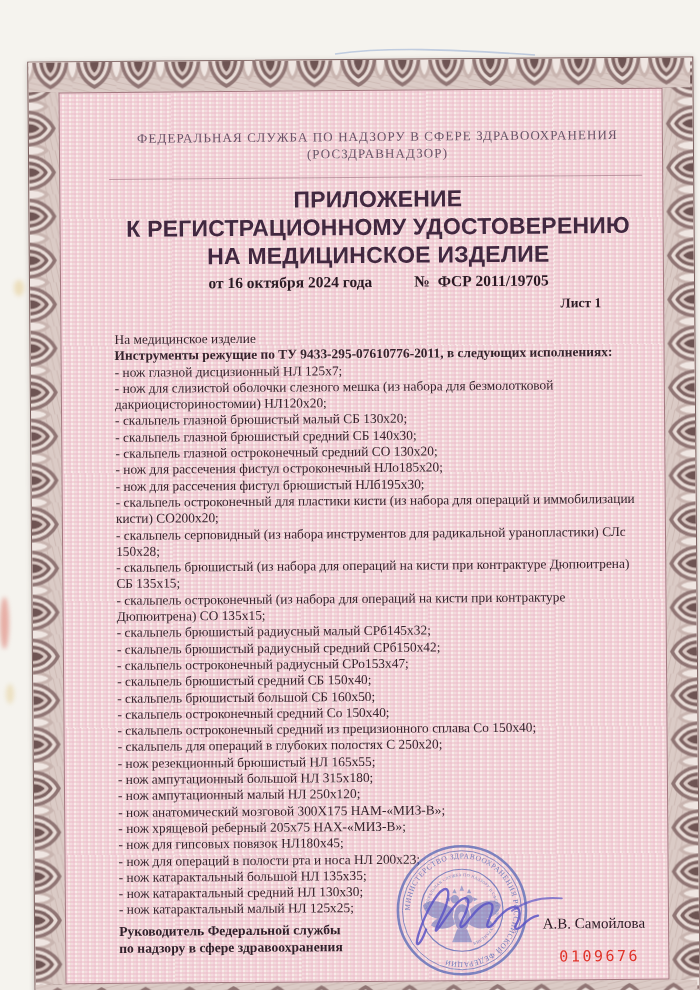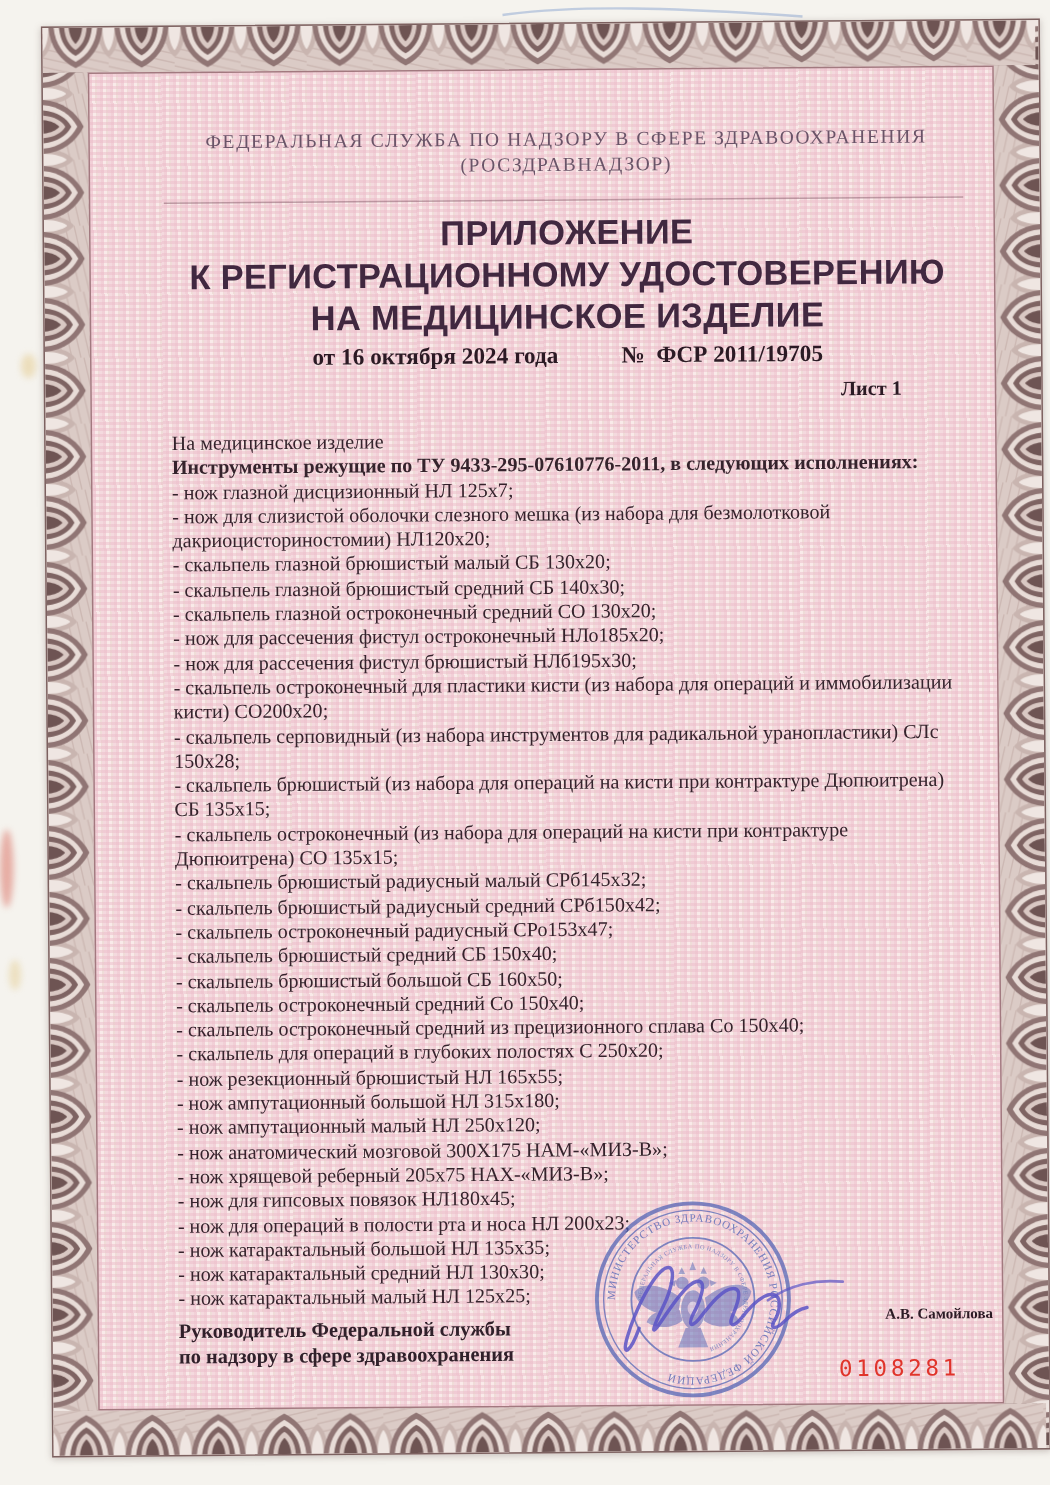--- a/index.html
+++ b/index.html
@@ -1,21 +1,21 @@
 <!DOCTYPE html>
 <html><head>
 <meta charset="utf-8">
 <style>
   html,body{margin:0;padding:0;}
   body{
     width:700px;height:990px;position:relative;overflow:hidden;
     background:#f5f3ee;
     font-family:"Liberation Serif", serif;
   }
-  .scan{position:absolute;inset:0;}
+  .scan{position:absolute;inset:0;margin-top:44px;}
   
   .paper{
     position:absolute;left:31px;top:15px;width:664px;height:952px;
     background:#dbcbc6;
     border:1px solid #7c6160;
     transform:rotate(-0.45deg);
     box-shadow:0 1px 5px rgba(110,90,85,.35);
   }
   .band{position:absolute;display:block;}
   .band-top{left:0;top:0;}
@@ -46,21 +46,21 @@
     font-weight:bold;font-size:15.5px;line-height:19px;
   }
   .issue-row .gap{display:inline-block;width:42px;}
   .sheet{margin:6px 42px 0 0;text-align:right;font-weight:bold;font-size:13.5px;color:#2b1a24;}
   
   .body-text{margin-top:17px;width:528px;color:#35232c;font-size:13.4px;line-height:16.3px;}
   .body-line{min-height:16.3px;}
   .bold{font-weight:bold;}
   .signoff{margin-top:4px;font-weight:bold;font-size:13.6px;line-height:17.5px;color:#30202a;width:270px;}
   
-  .sig-name{position:absolute;right:6px;top:826px;font-weight:bold;font-size:10px;color:#2b1a24;}
+  .sig-name{position:absolute;right:23px;top:826px;font-weight:normal;font-size:15px;color:#2b1a24;}
   .serial{position:absolute;left:493px;top:858px;color:#e0342b;
     font-family:"DejaVu Sans Mono", monospace;font-size:15px;letter-spacing:2.5px;}
   .stamp{position:absolute;left:329px;top:753px;opacity:.88;}
   .autograph{position:absolute;left:346px;top:787px;}
   
   .artifact{position:absolute;pointer-events:none;}
   .smudge-red{left:0px;top:553px;width:9px;height:52px;border-radius:50%;
     background:rgba(210,70,56,.4);filter:blur(2px);}
   .spot-yellow1{left:14px;top:236px;width:10px;height:16px;border-radius:50%;
     background:rgba(226,198,128,.45);filter:blur(2px);}
@@ -221,16 +221,16 @@
           <ellipse cx="67" cy="73" rx="3.6" ry="4.6" fill="#e9ddf0" opacity="0.7"></ellipse>
         </g>
       </svg>
 
       <svg class="autograph" width="155" height="78" viewBox="0 0 155 78">
         <path d="M14,52 C8,68 2,72 6,58 C12,38 24,16 32,12 C40,9 36,26 30,38 C24,50 21,58 27,50 C36,37 46,22 53,21 C60,20 55,34 50,43 C47,49 48,53 54,46 C62,36 70,26 77,26 C84,26 79,38 76,45 C74,50 76,53 82,46 C89,37 96,30 103,30 C110,31 108,42 104,48 C101,53 105,54 111,48 C116,43 120,40 126,39" fill="none" stroke="#5b54c6" stroke-width="2.3" stroke-linecap="round" opacity="0.85"></path>
         <path d="M100,34 C114,24 132,20 150,22" fill="none" stroke="#5b54c6" stroke-width="1.8" stroke-linecap="round" opacity="0.7"></path>
       </svg>
 
       <div class="sig-name">А.В. Самойлова</div>
-      <div class="serial">0108281</div>
+      <div class="serial">0109676</div>
     </div>
   </div>
 </div>
 
 </body></html>

